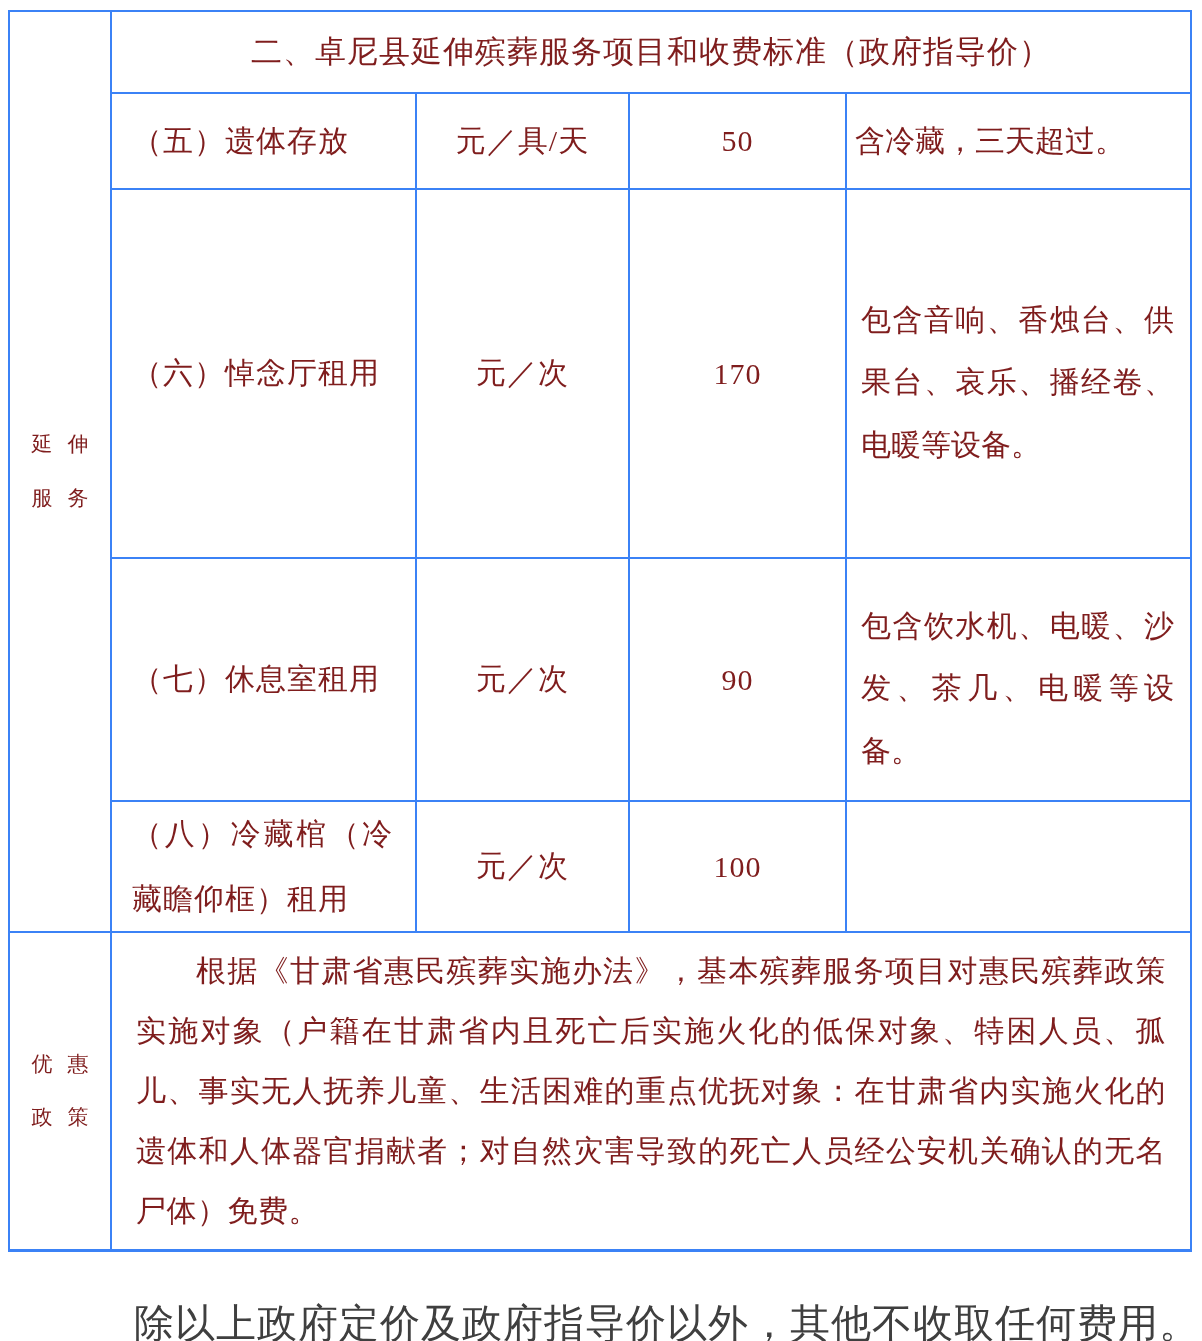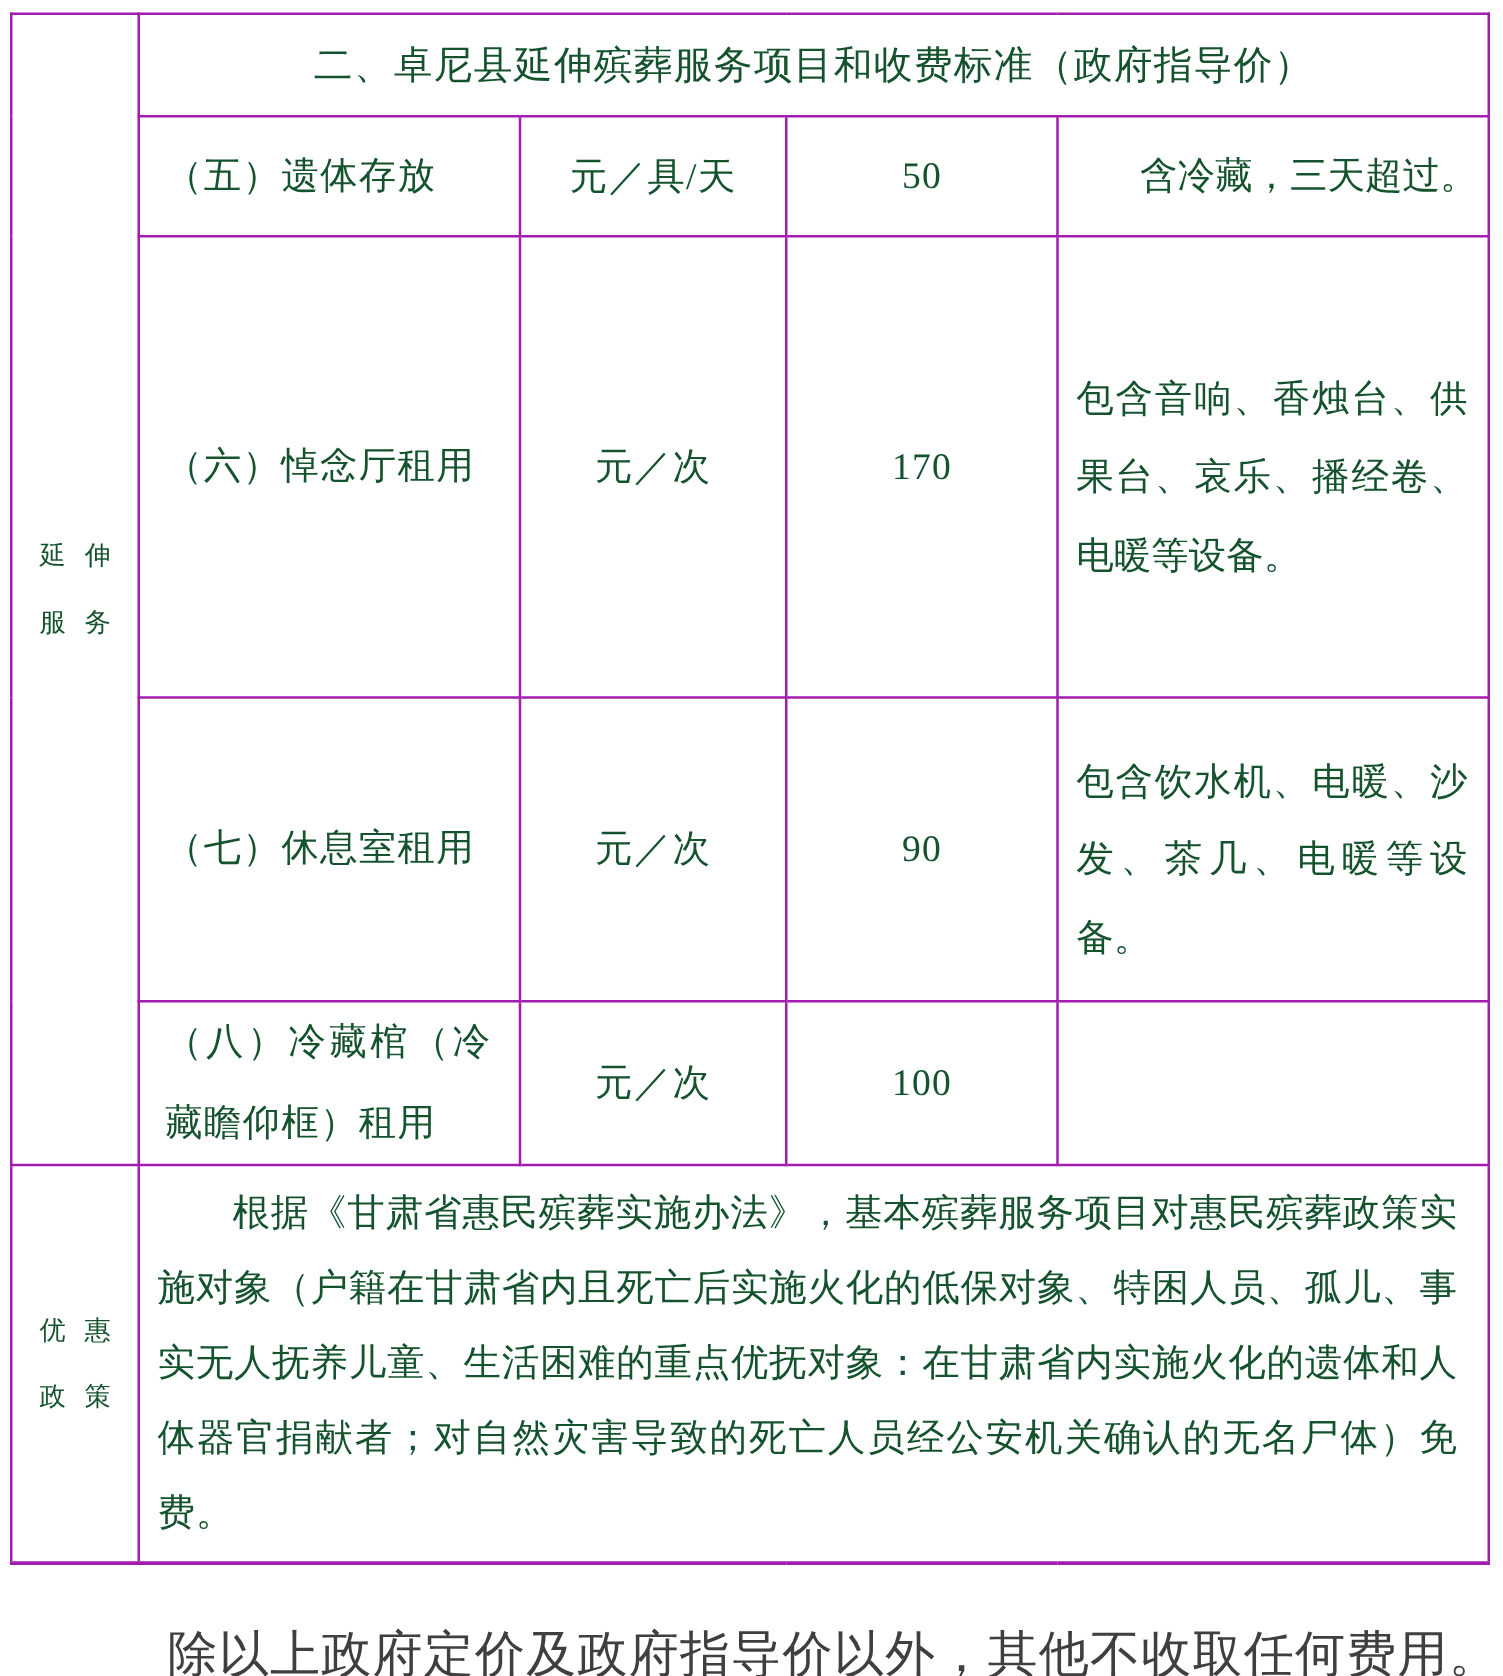--- a/index.html
+++ b/index.html
@@ -11,24 +11,24 @@
     overflow: hidden;
   }
   .page { padding: 10px 12px 0 8px; }
 
   table.fee-table {
     border-collapse: collapse;
     width: 1182px;
     table-layout: fixed;
   }
   .fee-table td {
-    border: 2px solid #a21caf;
+    border: 2px solid #3b82f6;
     vertical-align: middle;
     font-size: 30px;
-    color: #14532d;
+    color: #7f1d1d;
   }
   .fee-table tr:last-child td { border-bottom-width: 3px; }
 
   
   col.c-section { width: 102px; }
   col.c-item    { width: 305px; }
   col.c-unit    { width: 213px; }
   col.c-price   { width: 217px; }
   col.c-note    { width: 345px; }
 
@@ -64,24 +64,24 @@
     letter-spacing: 1px;
   }
   td.unit, td.price { text-align: center; letter-spacing: 1px; }
 
   td.note {
     text-align: justify;
     text-justify: inter-character;
     padding: 18px 16px 0 14px;
     line-height: 2.07;
   }
-  td.note.note-center { text-align: right; padding: 0 8px; font-family: Liberation Serif, serif; }
+  td.note.note-center { text-align: left; padding: 0 8px; font-family: Liberation Serif, serif; }
 
   td.policy-cell {
-    padding: 8px 24px 8px 14px;
+    padding: 8px 24px 8px 24px;
     line-height: 60px;
     text-align: justify;
     text-justify: inter-character;
     text-indent: 2em;
     letter-spacing: 0.5px;
   }
 
   p.closing {
     margin: 44px 46px 0 46px;
     font-size: 40px;

